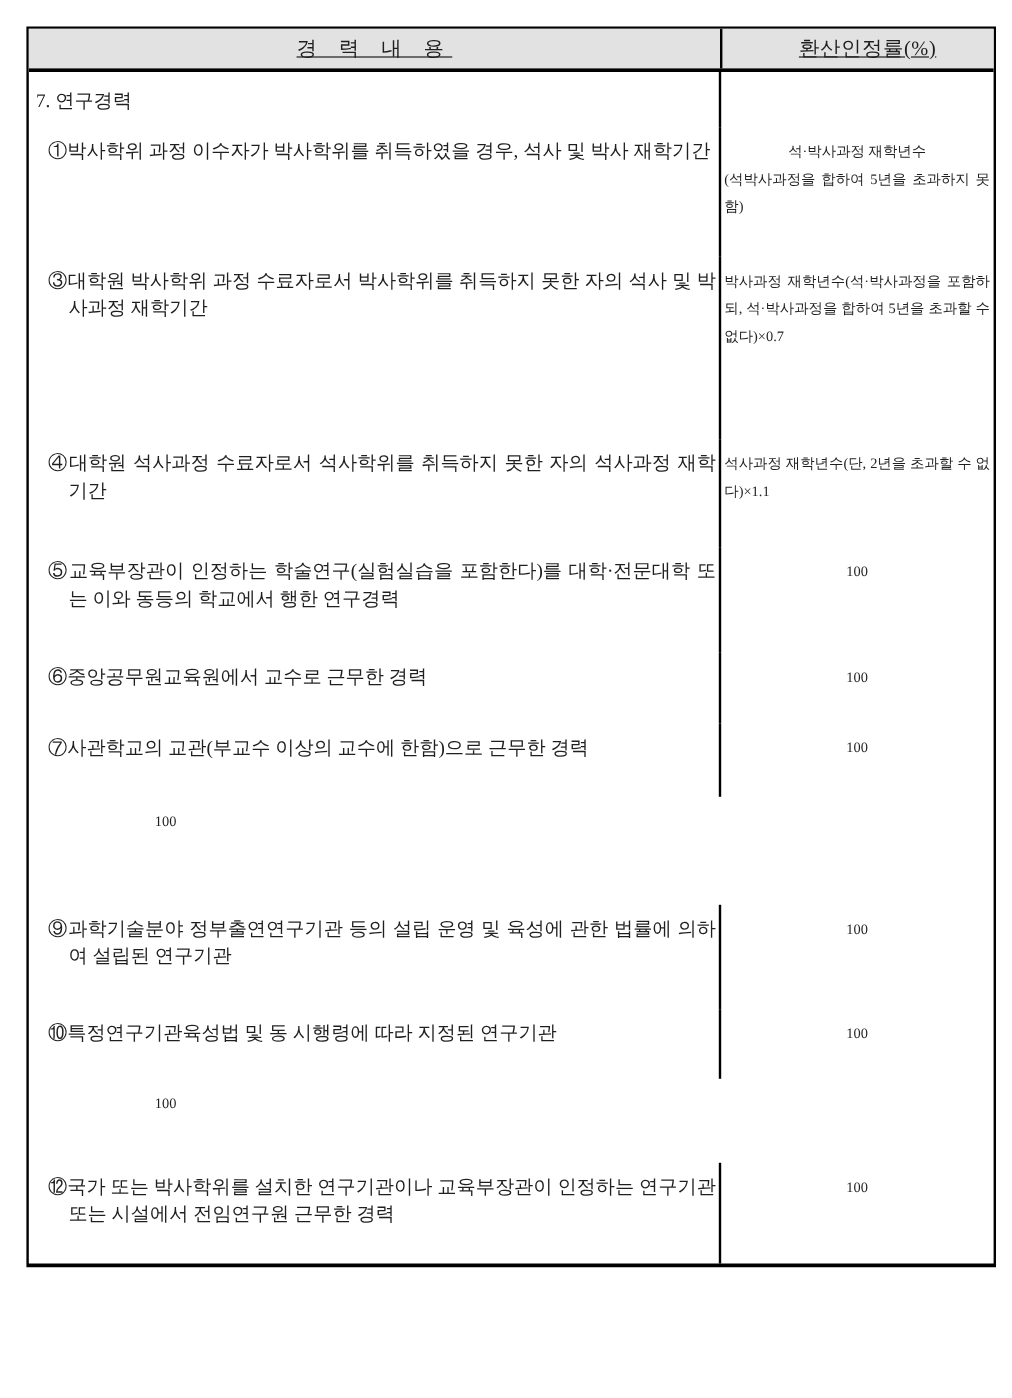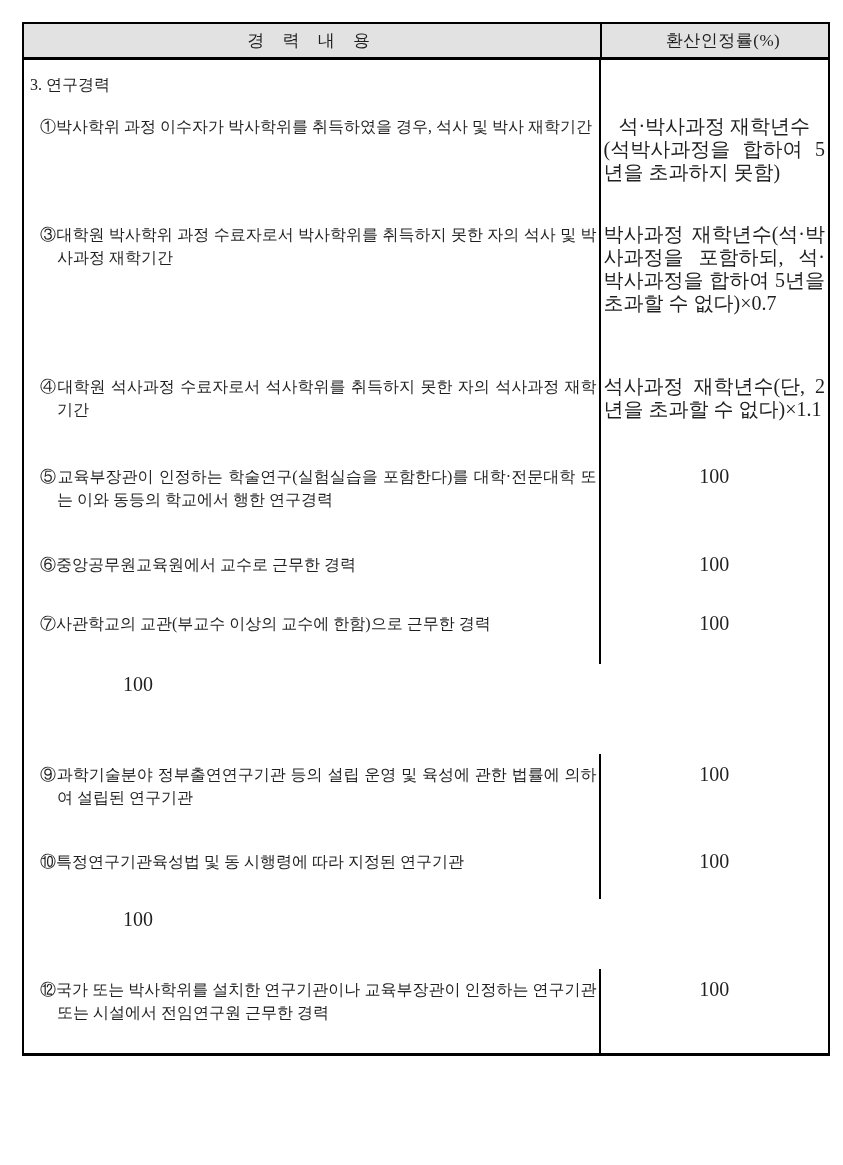--- a/index.html
+++ b/index.html
@@ -17,20 +17,21 @@
     box-sizing: border-box;
     border: 2px solid #000;
     border-bottom-width: 3px;
     background: #fff;
   }
   .thead {
     display: flex;
     height: 33px;
     background: #e2e2e2;
     border-bottom: 3px solid #000;
+    text-decoration: underline;
   }
   .th {
     display: flex;
     align-items: center;
     justify-content: center;
     box-sizing: border-box;
     font-size: 17px;
   }
   .th-career {
     width: 578px;
@@ -55,42 +56,42 @@
   }
   .item {
     padding-left: 17px;
     text-indent: -17px;
     text-align: justify;
   }
   .cr {
     width: 228px;
     box-sizing: border-box;
     padding: 9px 3px 0 3px;
-    font-size: 20px;
+    font-size: 12px;
     line-height: 23px;
     overflow: hidden;
   }
   .cr.just { text-align: justify; }
   .cr.cent { text-align: center; }
   .rate-title { text-align: center; }
 </style>
 </head>
 <body>
 
 <div class="doc-table">
 
   <div class="thead">
     <div class="th th-career">경 력 내 용</div>
     <div class="th th-rate">환산인정률(%)</div>
   </div>
 
   <div class="tbody">
 
     <div class="row" style="height:46px">
-      <div class="cl section-cell">3. 연구경력</div>
+      <div class="cl section-cell">7. 연구경력</div>
       <div class="cr"></div>
     </div>
 
     <div class="row" style="height:108px">
       <div class="cl">
         <div class="item"><span>①</span><span>박사학위 과정 이수자가 박사학위를 취득하였을 경우, 석사 및 박사 재학기간</span></div>
       </div>
       <div class="cr just">
         <div class="rate-title">석·박사과정 재학년수</div>
         <div>(석박사과정을 합하여 5년을 초과하지 못함)</div>

